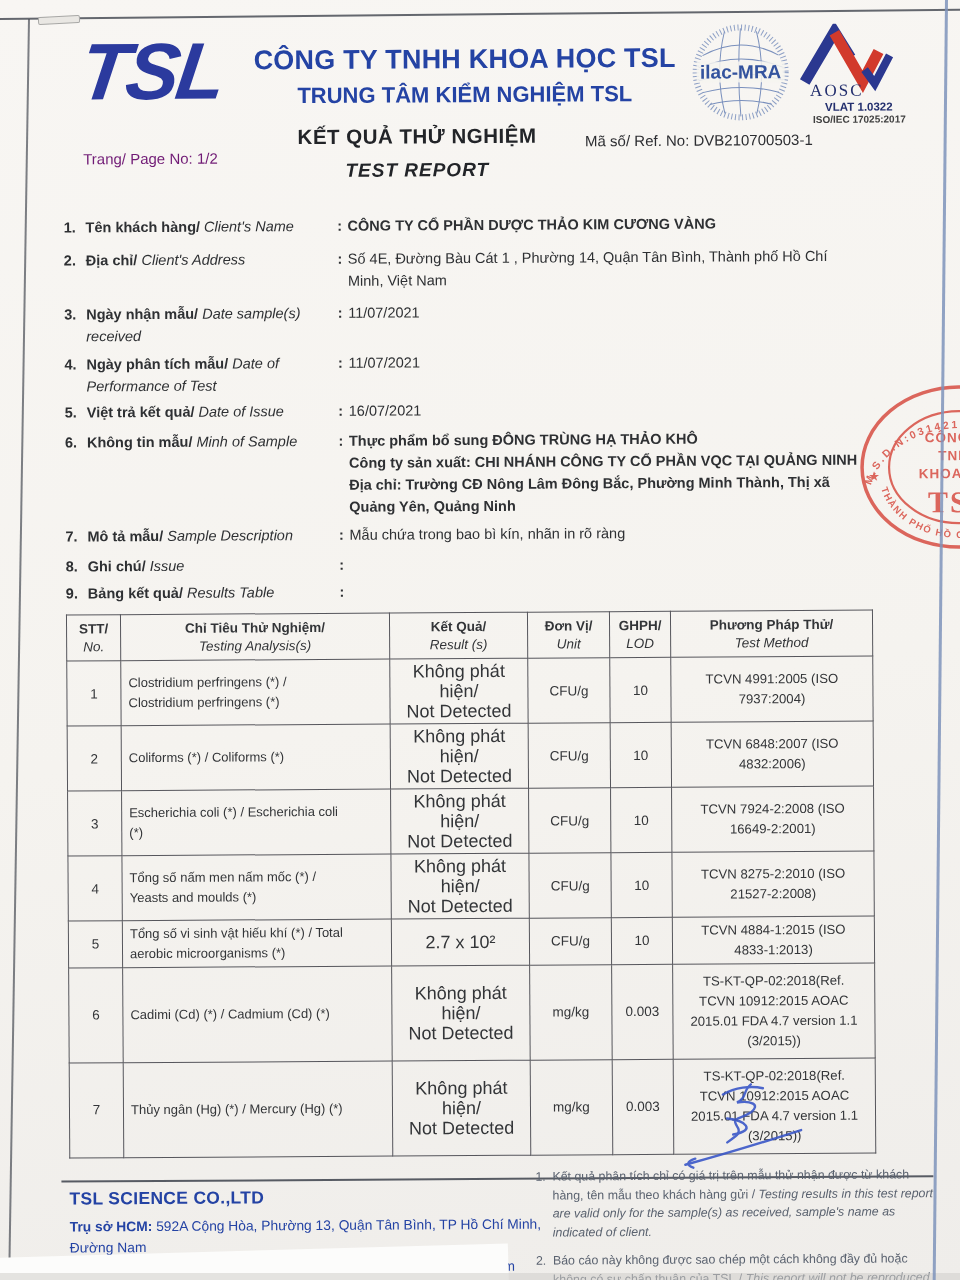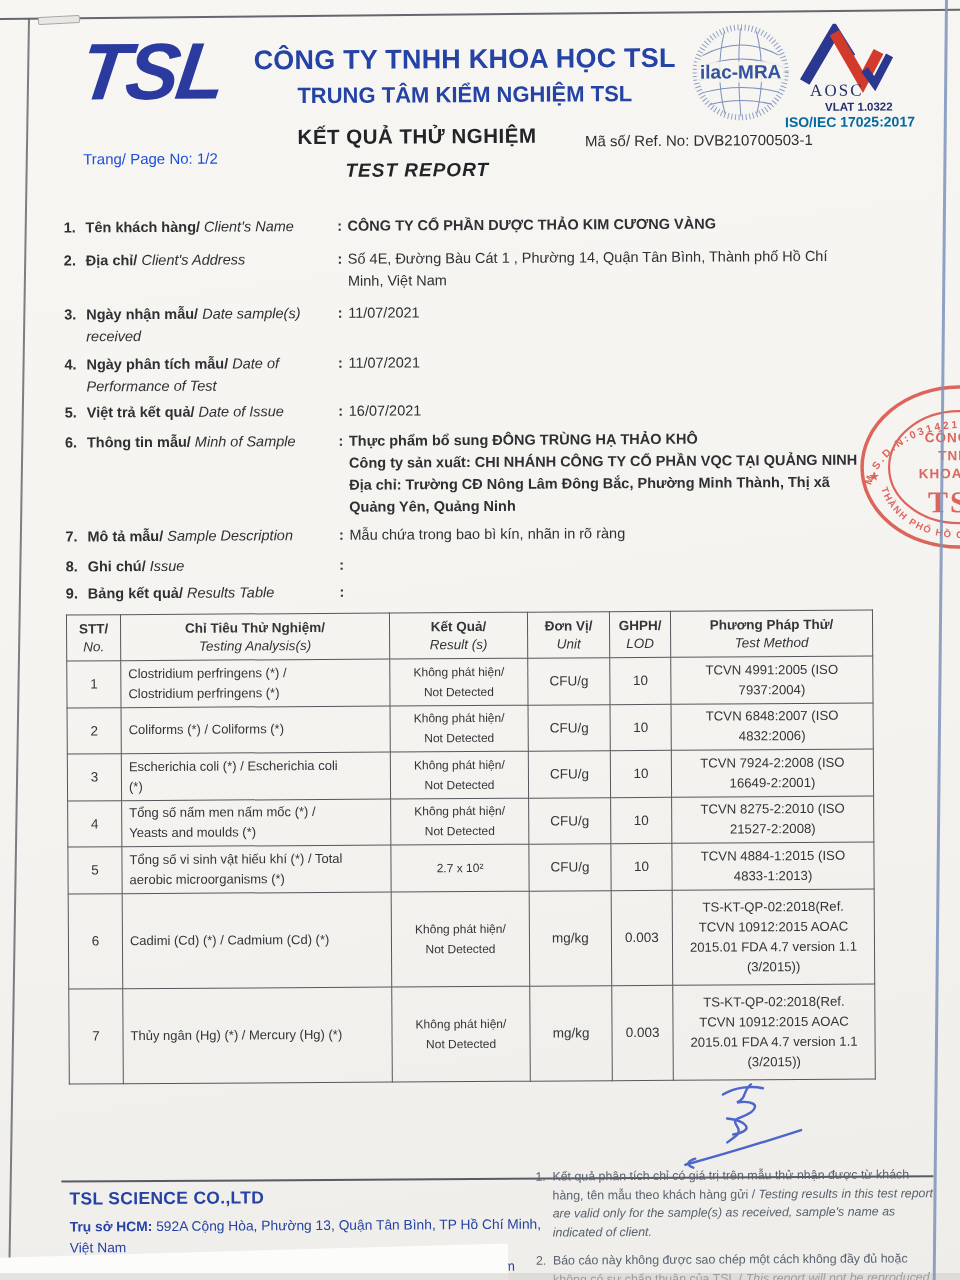--- a/index.html
+++ b/index.html
@@ -11,23 +11,23 @@
 
   
   .tsl-logo{left:84px;top:30px;font-size:80px;font-weight:bold;font-style:italic;
             color:#2b3a9e;transform:skewX(-8deg);letter-spacing:-3px;line-height:1;}
   .co1{left:238px;top:44px;width:460px;text-align:center;font-size:27px;font-weight:bold;color:#2443a4;letter-spacing:.2px;}
   .co2{left:238px;top:82px;width:460px;text-align:center;font-size:22px;font-weight:bold;color:#2443a4;}
   .title-box{left:260px;top:124px;width:320px;text-align:center;color:#222428;}
   .title-vi{font-size:20.5px;font-weight:bold;letter-spacing:.5px;}
   .title-en{font-size:19px;font-weight:bold;font-style:italic;margin-top:11px;letter-spacing:1px;}
   .refno{left:588px;top:133px;font-size:15px;color:#2c2d31;}
-  .pageno{left:86px;top:148px;font-size:15px;color:#1d4ed8;}
+  .pageno{left:86px;top:148px;font-size:15px;color:#701a75;}
   .it{}
-  .iso-line{left:788px;top:116px;font-size:14px;font-weight:bold;color:#0369a1;}
+  .iso-line{left:816px;top:116px;font-size:10px;font-weight:bold;color:#404040;}
 
   
   .info-row{position:absolute;left:66px;display:flex;font-size:14.5px;color:#2e3033;line-height:22px;}
   .num{width:22px;font-weight:bold;flex:none;}
   .ilabel{width:246px;flex:none;}
   .ilabel .vi{font-weight:bold;}
   .ilabel .en{font-style:italic;}
   .colon{width:16px;text-align:center;flex:none;font-weight:bold;}
   .ivalue{width:530px;}
   .vline{display:block;white-space:nowrap;}
@@ -39,21 +39,21 @@
   td,th{border:1.4px solid #56565c;vertical-align:middle;padding:2px 4px;font-weight:normal;}
   thead tr{height:46px;}
   tbody tr{height:46.5px;}
   tbody tr:nth-child(6),tbody tr:nth-child(7){height:95px;}
   th .hvi{font-weight:bold;font-size:13.5px;}
   th .hen{font-style:italic;font-size:13.5px;margin-top:3px;}
   .tc{text-align:center;}
   .ta{text-align:left;padding-left:7px;}
   .al{font-size:13px;white-space:nowrap;line-height:20px;}
   .rl,.ml{display:block;text-align:center;line-height:20px;}
-  .rl{font-size:12px;}
+  .rl{font-size:18px;}
   .ml{font-size:13.2px;white-space:nowrap;}
   .cell-sm{font-size:13.5px;}
 
   
   .stamp{left:856px;top:383px;opacity:.82;}
 
   
   .sig{left:668px;top:1076px;}
 
   
@@ -165,21 +165,21 @@
     <span class="num">5.</span>
     <span class="ilabel"><span class="vi">Việt trả kết quả/</span> <span class="en">Date of Issue</span></span>
     <span class="colon">:</span>
     <span class="ivalue">
         <span class="vline">16/07/2021</span>
       </span>
   </div>
 
   <div class="info-row" style="top:429px">
     <span class="num">6.</span>
-    <span class="ilabel"><span class="vi">Thông tin mẫu/</span> <span class="en">Minh of Sample</span></span>
+    <span class="ilabel"><span class="vi">Không tin mẫu/</span> <span class="en">Minh of Sample</span></span>
     <span class="colon">:</span>
     <span class="ivalue bold-val">
         <span class="vline">Thực phẩm bổ sung ĐÔNG TRÙNG HẠ THẢO KHÔ</span>
         <span class="vline">Công ty sản xuất: CHI NHÁNH CÔNG TY CỔ PHẦN VQC TẠI QUẢNG NINH</span>
         <span class="vline">Địa chỉ: Trường CĐ Nông Lâm Đông Bắc, Phường Minh Thành, Thị xã</span>
         <span class="vline">Quảng Yên, Quảng Ninh</span>
       </span>
   </div>
 
   <div class="info-row" style="top:523px">
@@ -413,21 +413,21 @@
       <path d="M14,90 C44,82 92,68 130,56"></path>
       <path d="M22,93 C16,91 14,87 24,84"></path>
     </g>
   </svg>
 
   <div class="abs foot-line"></div>
 
   <div class="abs foot-left">
     <div class="f-title">TSL SCIENCE CO.,LTD</div>
     <div class="f-line"><span class="lbl">Trụ sở HCM:</span><span> 592A Cộng Hòa, Phường 13, Quận Tân Bình, TP Hồ Chí Minh,</span></div>
-    <div class="f-line"><span>Việt Nam</span></div>
+    <div class="f-line"><span>Đường Nam</span></div>
     <div class="f-line"><span class="lbl">Chi nhánh Cà Mau:</span><span> Số 11 Đường 3/2, Phường 5, TP Cà Mau, Việt Nam</span></div>
     <div class="f-line"><span> Số 17, Liền kề shophouse D1 tại khu D, Khu đô thị mới Lê</span></div>
 
   </div>
 
   <div class="abs notes">
     <div class="note">
       <span class="nnum">1.</span>
       <span><span>Kết quả phân tích chỉ có giá trị trên mẫu thử nhận được từ khách hàng, tên mẫu theo khách hàng gửi / </span><span class="nen">Testing results in this test report are valid only for the sample(s) as received, sample's name as indicated of client.</span></span>
     </div>

